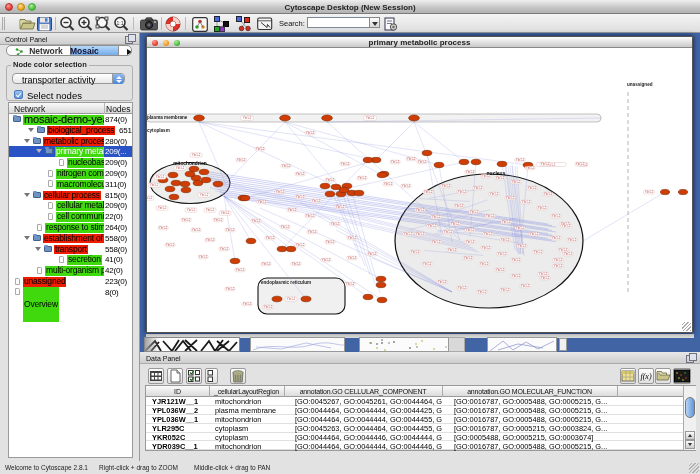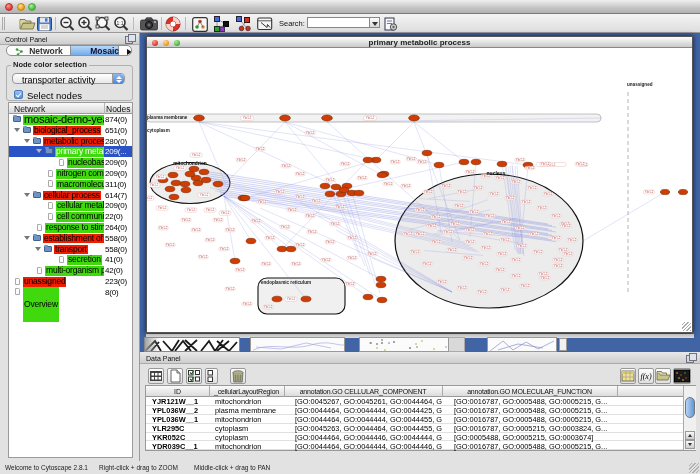--- a/index.html
+++ b/index.html
@@ -2,20 +2,21 @@
 <html><head><meta charset="utf-8"><style>
 *{margin:0;padding:0;box-sizing:border-box}
 body{width:700px;height:474px;font-family:"Liberation Sans",sans-serif;overflow:hidden;background:#e8e8e8;position:relative}
 .abs{position:absolute}
 </style></head><body>
 
 <div class="abs" style="left:0;top:0;width:700px;height:14px;background:linear-gradient(#efefef,#c4c4c4 60%,#b2b2b2);border-bottom:1px solid #7a7a7a">
  <div class="abs" style="left:5px;top:3px;width:8px;height:8px;border-radius:50%;background:radial-gradient(circle at 35% 30%,#ff9a8a,#e8433b 60%,#b03028);border:0.5px solid #a33"></div>
  <div class="abs" style="left:17px;top:3px;width:8px;height:8px;border-radius:50%;background:radial-gradient(circle at 35% 30%,#ffe0a0,#f5a623 60%,#c07d1a);border:0.5px solid #b80"></div>
  <div class="abs" style="left:28px;top:3px;width:8px;height:8px;border-radius:50%;background:radial-gradient(circle at 35% 30%,#b8f0a0,#4fc440 60%,#389030);border:0.5px solid #4a4"></div>
+ <div class="abs" style="left:0;top:1px;width:700px;text-align:center;font-size:8px;font-weight:bold;color:#222;padding-top:1.5px">Cytoscape Desktop (New Session)</div>
 </div>
 
 <div class="abs" style="left:0;top:14px;width:700px;height:19px;background:linear-gradient(#f4f4f4,#dedede);border-bottom:1px solid #9a9a9a">
  <div class="abs" style="left:2px;top:3px;width:1px;height:13px;background:#aaa"></div>
  <div class="abs" style="left:4px;top:3px;width:1px;height:13px;background:#aaa"></div>
  <svg class="abs" style="left:19px;top:3px" width="17" height="14" viewBox="0 0 17 14">
       <path d="M1 4 L1 12 L14 12 L16 6 L4 6 L3 4 Z" fill="#c8c48a" stroke="#6a6840" stroke-width="0.8"></path>
       <path d="M1 4 L1 2.5 L6 2.5 L7 4 L12 4 L12 6 L4 6 L2 11" fill="#d8d4a0" stroke="#6a6840" stroke-width="0.8"></path>
     </svg>
     <svg class="abs" style="left:37px;top:3px" width="15" height="14" viewBox="0 0 15 14">
@@ -115,21 +116,21 @@
    <span style="position:absolute;left:5px;top:2.5px;font-size:7px;color:#111">Control Panel</span>
    <svg class="abs" style="right:3px;top:1px" width="11" height="10" viewBox="0 0 11 10">
         <rect x="0.5" y="2.5" width="7" height="7" fill="none" stroke="#667" stroke-width="0.9"></rect>
         <rect x="3.5" y="0.5" width="7" height="7" fill="#dde4ee" stroke="#667" stroke-width="0.9"></rect>
       </svg>
  </div>
 
  <div class="abs" style="left:6px;top:12px;width:126px;height:10.5px;background:#fbfbfb;border:1px solid #8f8f8f;border-radius:5px;overflow:hidden">
    <div class="abs" style="left:63px;top:0;width:49px;height:10.5px;background:linear-gradient(#b5d8f8,#66a2e8);border-left:1px solid #8f8f8f;border-right:1px solid #8f8f8f"></div>
    <div class="abs" style="left:14px;top:0px;width:50px;font-size:8.5px;font-weight:bold;color:#333;line-height:10.5px;text-align:center">Network</div>
-   <div class="abs" style="left:63px;top:0px;width:49px;font-size:8.5px;font-weight:bold;color:#113;line-height:10.5px;text-align:right">Mosaic</div>
+   <div class="abs" style="left:63px;top:0px;width:49px;font-size:8.5px;font-weight:bold;color:#113;line-height:10.5px;text-align:left">Mosaic</div>
    <div class="abs" style="left:120px;top:2.5px;width:0;height:0;border-top:3px solid transparent;border-bottom:3px solid transparent;border-left:5px solid #111"></div>
    <svg class="abs" style="left:8px;top:1.5px" width="9" height="8" viewBox="0 0 9 8">
         <circle cx="2" cy="1.5" r="1.3" fill="#30b030"></circle>
         <circle cx="6.5" cy="3.5" r="1.3" fill="#30b030"></circle>
         <circle cx="3" cy="6.5" r="1.3" fill="#30b030"></circle>
         <line x1="2" y1="1.5" x2="6.5" y2="3.5" stroke="#555" stroke-width="0.6"></line>
         <line x1="6.5" y1="3.5" x2="3" y2="6.5" stroke="#555" stroke-width="0.6"></line>
       </svg>
  </div>
 
@@ -155,21 +156,21 @@
      <span style="position:absolute;left:97px;top:1px;font-size:8.5px;color:#111">Nodes</span>
      <div style="position:absolute;left:95px;top:0;width:1px;height:11px;background:#b5b5b5"></div>
    </div>
    <div class="abs" style="left:-8px;top:-102px;width:133px;height:400px">
         <div style="position:absolute;left:0;top:113.0px;width:131px;height:10.8px;">
           <div style="position:absolute;left:12px;top:2px;width:8px;height:6px;background:#6f94c4;border:0.5px solid #44618c;border-radius:1px"></div>
           <div style="position:absolute;left:12px;top:1px;width:4px;height:2px;background:#6f94c4;border-radius:1px"></div>
           <div style="position:absolute;left:22px;top:1px;font-size:11px;letter-spacing:-0.2px;line-height:9.5px;background:#3fd90d;color:#000;padding:0 1px;white-space:nowrap;max-width:81px;overflow:hidden">mosaic-demo-yeast</div>
           <div style="position:absolute;left:104px;top:1px;font-size:8px;letter-spacing:-0.2px;line-height:9.5px;color:#000;white-space:nowrap">874(0)</div>
         </div>
-        <div style="position:absolute;left:0;top:123.8px;width:131px;height:24px;">
+        <div style="position:absolute;left:14px;top:123.8px;width:131px;height:24px;">
           <div style="position:absolute;left:13px;top:3px;width:0;height:0;border-left:3.5px solid transparent;border-right:3.5px solid transparent;border-top:4.5px solid #777"></div>
           <div style="position:absolute;left:22px;top:2px;width:8px;height:6px;background:#6f94c4;border:0.5px solid #44618c;border-radius:1px"></div>
           <div style="position:absolute;left:22px;top:1px;width:4px;height:2px;background:#6f94c4;border-radius:1px"></div>
           <div style="position:absolute;left:32px;top:1px;font-size:8.5px;letter-spacing:-0.2px;line-height:9.5px;background:#ef1d00;color:#000;padding:0 1px;white-space:nowrap;max-width:71px;overflow:hidden">biological_process</div>
           <div style="position:absolute;left:104px;top:1px;font-size:8px;letter-spacing:-0.2px;line-height:9.5px;color:#000;white-space:nowrap">651(0)</div>
         </div>
         <div style="position:absolute;left:0;top:134.6px;width:131px;height:10.8px;">
           <div style="position:absolute;left:23px;top:3px;width:0;height:0;border-left:3.5px solid transparent;border-right:3.5px solid transparent;border-top:4.5px solid #777"></div>
           <div style="position:absolute;left:32px;top:2px;width:8px;height:6px;background:#6f94c4;border:0.5px solid #44618c;border-radius:1px"></div>
           <div style="position:absolute;left:32px;top:1px;width:4px;height:2px;background:#6f94c4;border-radius:1px"></div>
@@ -197,21 +198,21 @@
         <div style="position:absolute;left:0;top:177.8px;width:131px;height:10.8px;">
           <div style="position:absolute;left:47px;top:1.5px;width:5px;height:7px;background:#fdfdfd;border:0.6px solid #aaa;border-radius:0 1.5px 0 0"></div>
           <div style="position:absolute;left:55px;top:1px;font-size:8.5px;letter-spacing:-0.2px;line-height:9.5px;background:#3fd90d;color:#000;padding:0 1px;white-space:nowrap;max-width:48px;overflow:hidden">macromolecule</div>
           <div style="position:absolute;left:104px;top:1px;font-size:8px;letter-spacing:-0.2px;line-height:9.5px;color:#000;white-space:nowrap">311(0)</div>
         </div>
         <div style="position:absolute;left:0;top:188.6px;width:131px;height:10.8px;">
           <div style="position:absolute;left:23px;top:3px;width:0;height:0;border-left:3.5px solid transparent;border-right:3.5px solid transparent;border-top:4.5px solid #777"></div>
           <div style="position:absolute;left:32px;top:2px;width:8px;height:6px;background:#6f94c4;border:0.5px solid #44618c;border-radius:1px"></div>
           <div style="position:absolute;left:32px;top:1px;width:4px;height:2px;background:#6f94c4;border-radius:1px"></div>
           <div style="position:absolute;left:42px;top:1px;font-size:8.5px;letter-spacing:-0.2px;line-height:9.5px;background:#ef1d00;color:#000;padding:0 1px;white-space:nowrap;max-width:61px;overflow:hidden">cellular process</div>
-          <div style="position:absolute;left:104px;top:1px;font-size:8px;letter-spacing:-0.2px;line-height:9.5px;color:#000;white-space:nowrap">614(7)</div>
+          <div style="position:absolute;left:104px;top:1px;font-size:8px;letter-spacing:-0.2px;line-height:9.5px;color:#000;white-space:nowrap">815(0)</div>
         </div>
         <div style="position:absolute;left:0;top:199.4px;width:131px;height:10.8px;">
           <div style="position:absolute;left:47px;top:1.5px;width:5px;height:7px;background:#fdfdfd;border:0.6px solid #aaa;border-radius:0 1.5px 0 0"></div>
           <div style="position:absolute;left:55px;top:1px;font-size:8.5px;letter-spacing:-0.2px;line-height:9.5px;background:#3fd90d;color:#000;padding:0 1px;white-space:nowrap;max-width:48px;overflow:hidden">cellular metabo</div>
           <div style="position:absolute;left:104px;top:1px;font-size:8px;letter-spacing:-0.2px;line-height:9.5px;color:#000;white-space:nowrap">209(0)</div>
         </div>
         <div style="position:absolute;left:0;top:210.2px;width:131px;height:10.8px;">
           <div style="position:absolute;left:47px;top:1.5px;width:5px;height:7px;background:#fdfdfd;border:0.6px solid #aaa;border-radius:0 1.5px 0 0"></div>
           <div style="position:absolute;left:55px;top:1px;font-size:8.5px;letter-spacing:-0.2px;line-height:9.5px;background:#3fd90d;color:#000;padding:0 1px;white-space:nowrap;max-width:48px;overflow:hidden">cell communicat</div>
           <div style="position:absolute;left:104px;top:1px;font-size:8px;letter-spacing:-0.2px;line-height:9.5px;color:#000;white-space:nowrap">22(0)</div>

